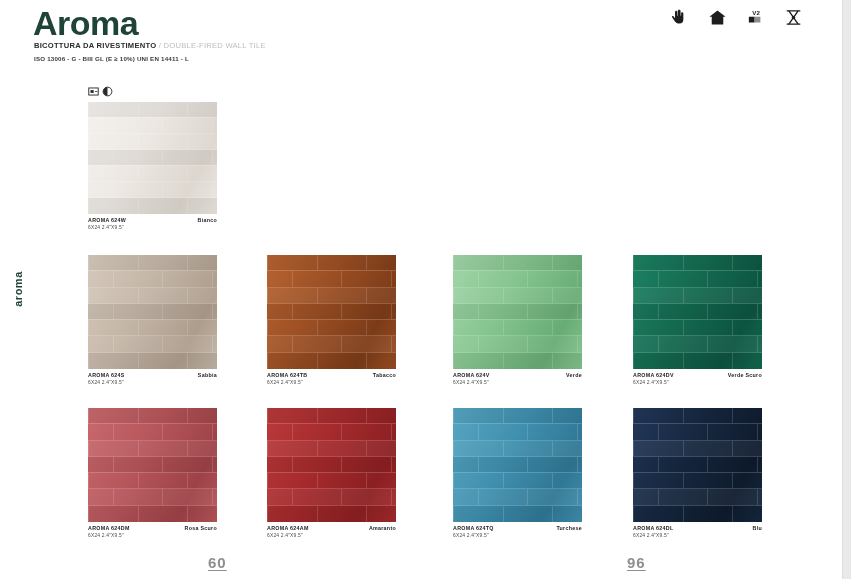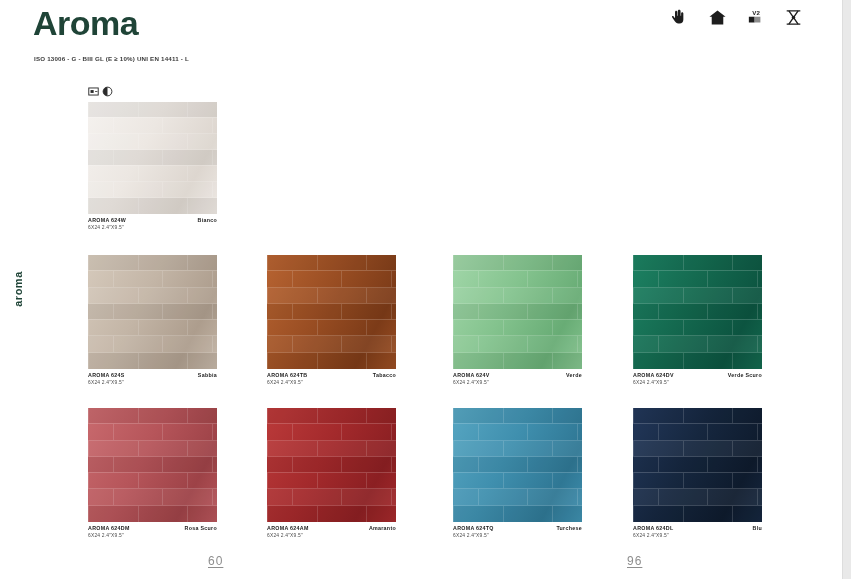--- a/index.html
+++ b/index.html
@@ -184,36 +184,40 @@
     font-weight: bold;
     letter-spacing: 0.3px;
     color: #1c1c1c;
     white-space: nowrap;
     text-align: right;
   }
 
   
   .page-num {
     position: absolute;
-    font-size: 12px;
+    font-size: 15px;
     letter-spacing: 1px;
     color: #8e8e8e;
     text-decoration: underline;
     text-underline-offset: 2px;
+    font-weight: bold;
   }
   #page-num-left  { left: 208px; top: 554px; }
   #page-num-right { left: 627px; top: 554px; }
 </style>
 </head>
 <body>
 
 <div id="page">
 
   <div id="brand-title">Aroma</div>
 
+  <div id="subtitle-line">
+    <span class="strong">BICOTTURA DA RIVESTIMENTO</span><span> / DOUBLE-FIRED WALL TILE</span>
+  </div>
 
   <div id="norm-line">ISO 13006 - G - BIII GL (E ≥ 10%) UNI EN 14411 - L</div>
 
   <div id="header-icons">
 
     <div class="hicon">
       <svg viewBox="0 0 24 24" width="18" height="18" fill="#1d1d1d">
         <path d="M12 2.2c-1 0-1.6 .9-1.6 2v6.2h-.7V5.6c0-1-.6-1.8-1.5-1.8s-1.5 .8-1.5 1.8v7.1c0 .5-.5 .6-.8 .2L4.7 11c-.6-.7-1.5-.6-1.9 .1-.3 .5-.2 1 .2 1.6l3.4 5.1c1.1 1.7 2.6 2.8 4.7 2.8h1.6c3.2 0 5.1-2 5.1-5.3V7.3c0-1-.6-1.8-1.5-1.8s-1.5 .8-1.5 1.8v3.1h-.7V4.2c0-1.1-.6-2-1.6-2z"></path>
       </svg>
     </div>

